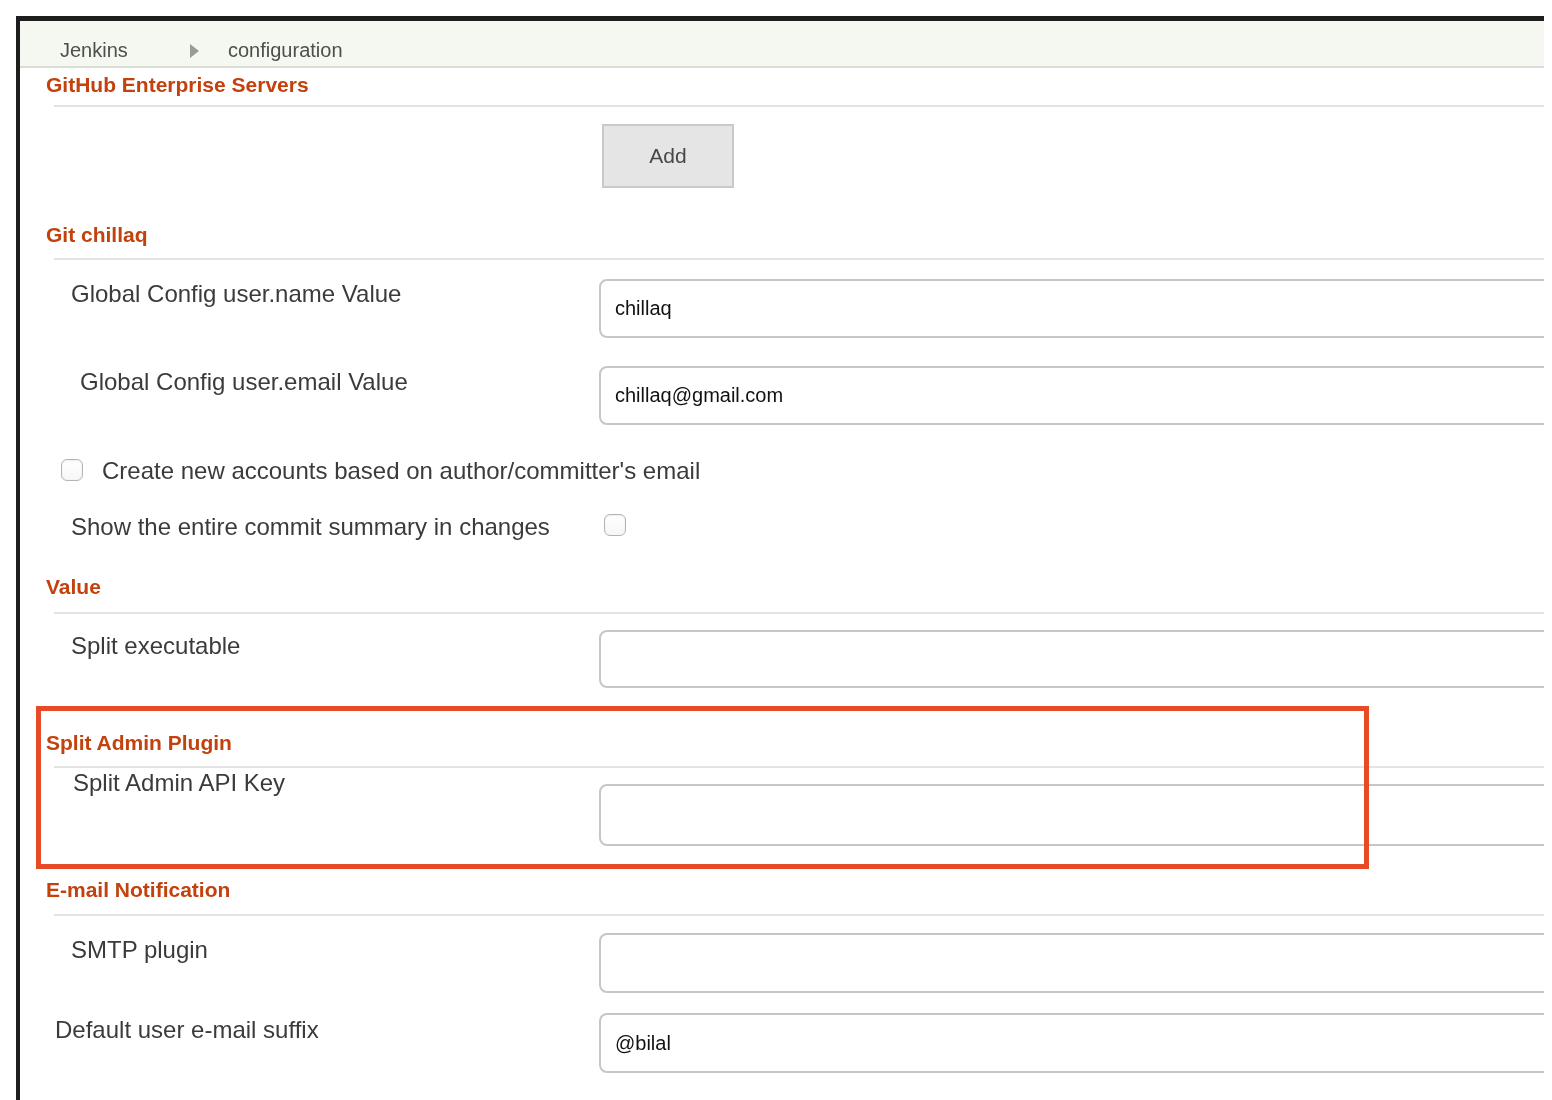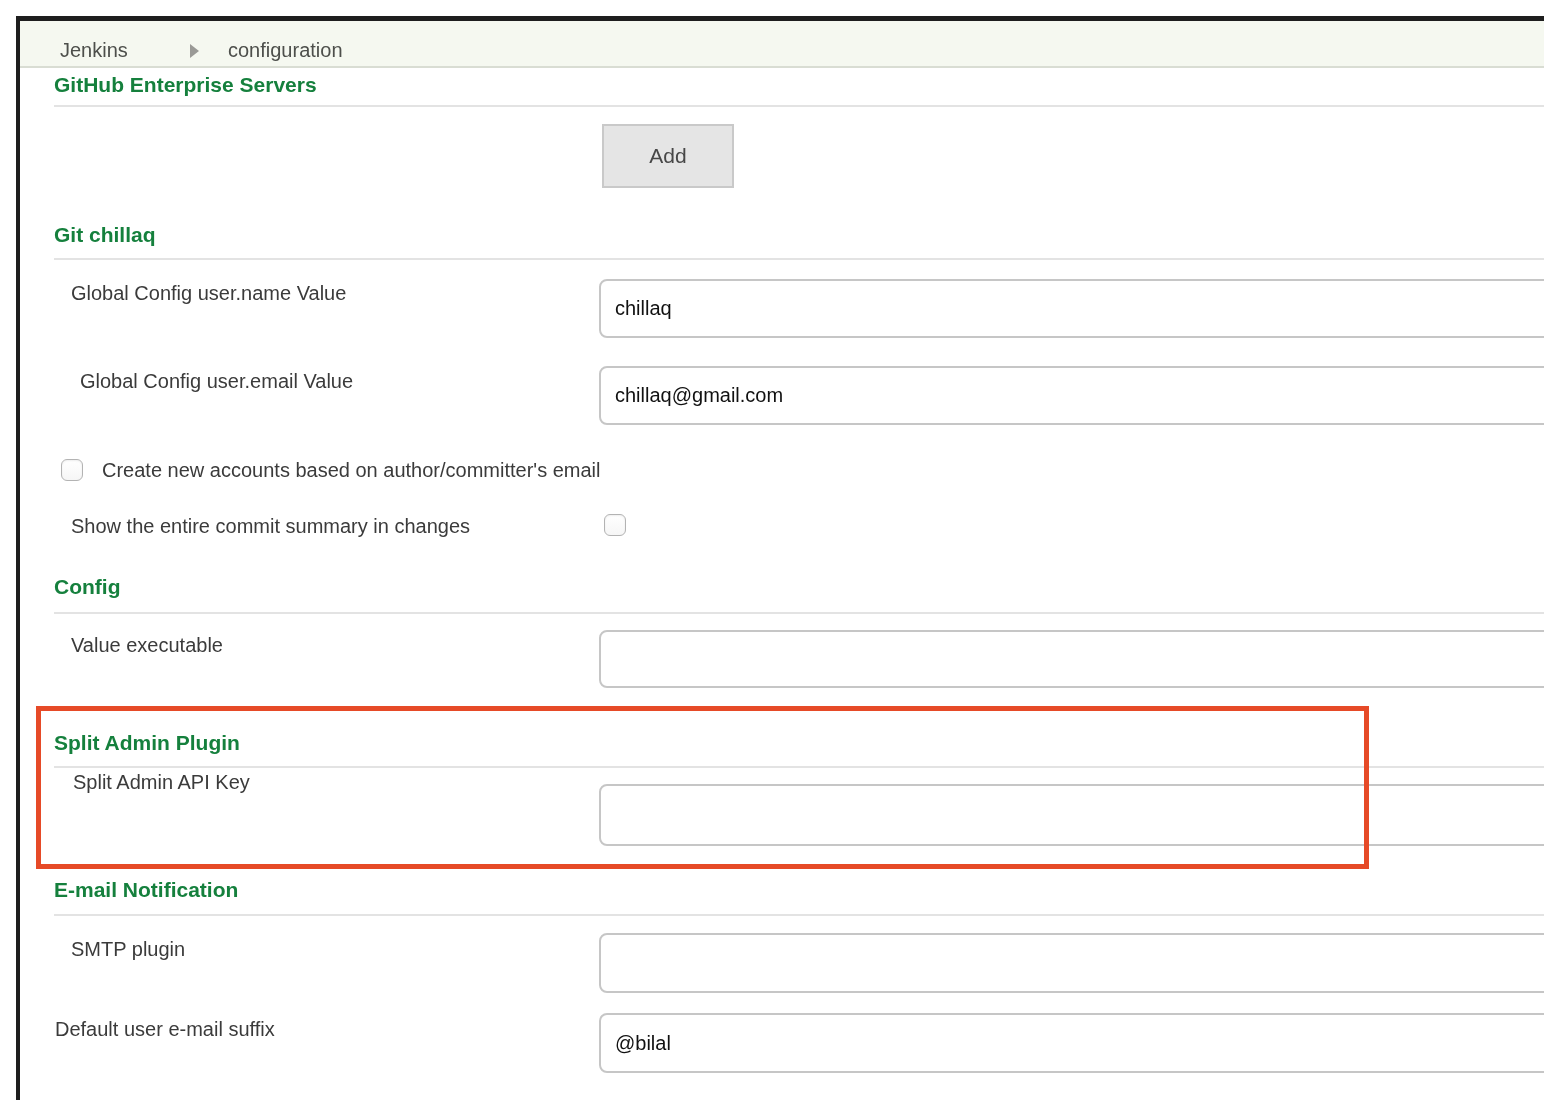--- a/index.html
+++ b/index.html
@@ -28,29 +28,29 @@
   .crumb-config { left: 208px; }
   .crumb-sep {
     position: absolute; left: 170px; top: 19px;
     width: 0; height: 0;
     border-left: 9px solid #9a9a96;
     border-top: 7px solid transparent;
     border-bottom: 7px solid transparent;
   }
 
   .heading {
-    position: absolute; left: 38px;
-    font-size: 21px; font-weight: bold; color: #15803d;
+    position: absolute; left: 30px;
+    font-size: 21px; font-weight: bold; color: #c2410c;
     line-height: 26px; white-space: nowrap;
   }
   .hr { position: absolute; left: 38px; width: 1514px; height: 2px; background: #e3e3e3; }
 
   .flabel {
     position: absolute;
-    font-size: 20px; color: #3b3b3b; line-height: 25px; white-space: nowrap;
+    font-size: 24px; color: #3b3b3b; line-height: 25px; white-space: nowrap;
   }
 
   .tinput {
     position: absolute; left: 583px; width: 985px;
     border: 2px solid #c6c6c6; border-radius: 8px;
     font-family: "Liberation Sans", "DejaVu Sans", sans-serif;
     font-size: 20px; color: #111; padding: 0 14px;
     background: #ffffff; outline: none;
   }
   #inp-username  { top: 263px;  height: 59px; }
@@ -111,24 +111,24 @@
 
   <div class="flabel" style="left:64px; top:353px">Global Config user.email Value</div>
   <input class="tinput" id="inp-useremail" type="text" value="chillaq@gmail.com" style="">
 
   <div class="checkbox" id="cb-create"></div>
   <div class="flabel" style="left:55px; top:498px">Show the entire commit summary in changes</div>
 
   <div class="flabel" style="left:86px; top:442px">Create new accounts based on author/committer's email</div>
   <div class="checkbox" id="cb-commit"></div>
 
-  <div class="heading" style="top:558px">Config</div>
+  <div class="heading" style="top:558px">Value</div>
   <div class="hr" style="top:596px"></div>
 
-  <div class="flabel" style="left:55px; top:617px">Value executable</div>
+  <div class="flabel" style="left:55px; top:617px">Split executable</div>
   <input class="tinput" id="inp-shell" type="text" value="" style="">
 
   <div class="heading" style="top:714px">Split Admin Plugin</div>
   <div class="hr" style="top:750px"></div>
 
   <div class="flabel" style="left:57px; top:754px">Split Admin API Key</div>
   <input class="tinput" id="inp-splitkey" type="text" value="" style="">
 
   <div class="highlight-rect"></div>
 

